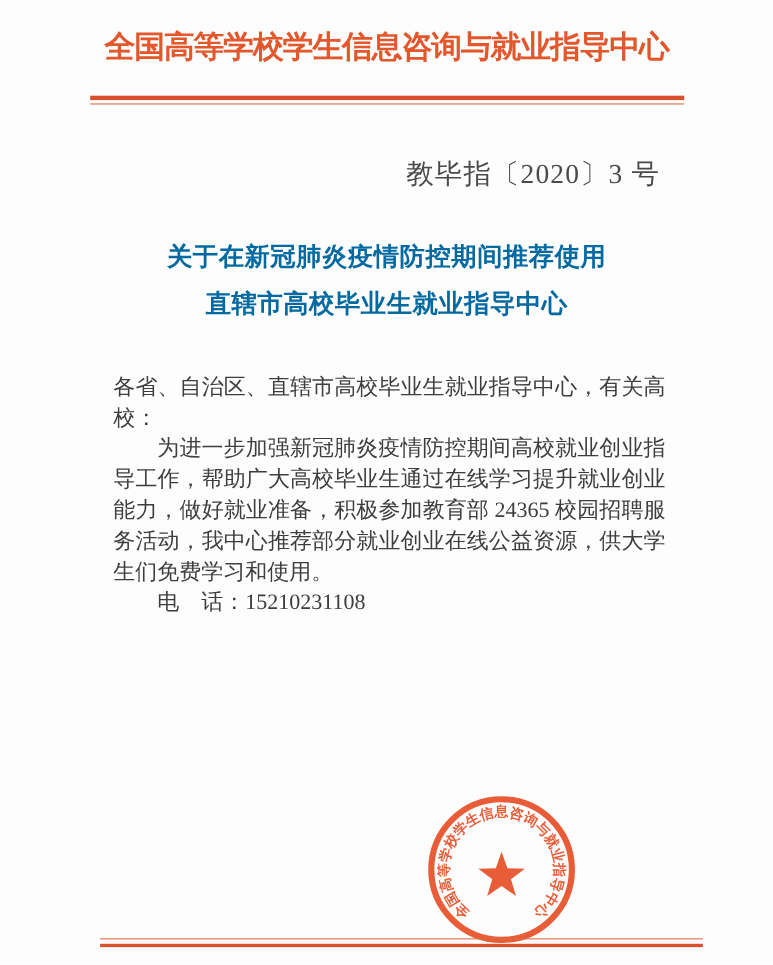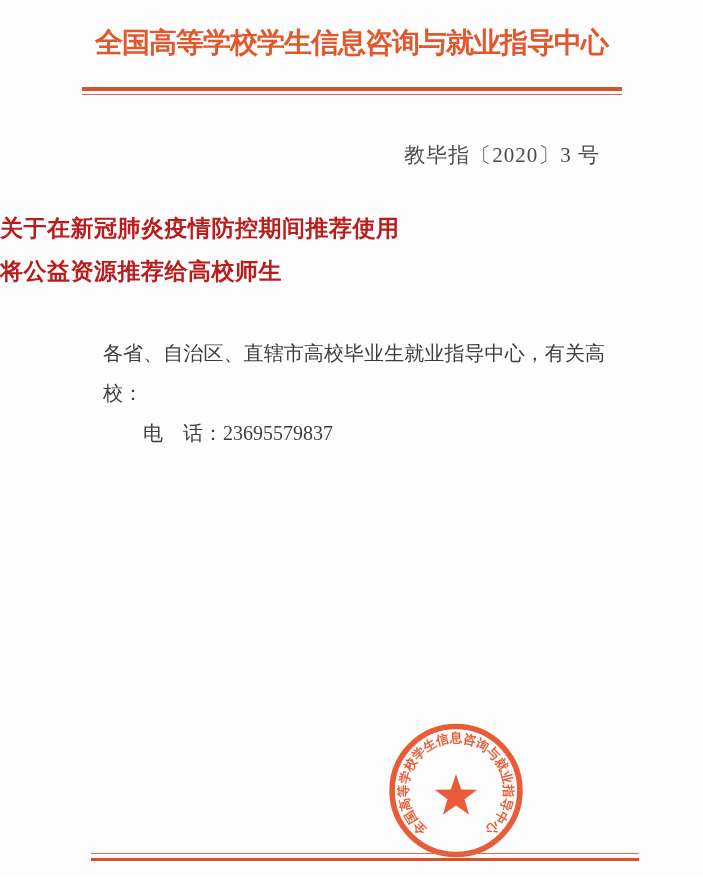--- a/index.html
+++ b/index.html
@@ -30,44 +30,44 @@
     width: 540px;
     margin: 25px auto 0 auto;
   }
   .double-rule-top .thick { border-top: 4px solid #d9512c; }
   .double-rule-top .thin  { border-top: 1.5px solid #e06a45; margin-top: 3px; }
 
   .doc-number {
     margin-top: 46px;
     padding-right: 103px;
     text-align: right;
-    font-size: 21px;
+    font-size: 25px;
     color: #4a4a4a;
     letter-spacing: 1px;
     padding-left: 20px;
   }
 
   
   .notice-title {
     margin-top: 38px;
-    text-align: left;
+    text-align: center;
     font-size: 23px;
     font-weight: bold;
     line-height: 43px;
-    color: #b91c1c;
+    color: #0369a1;
     letter-spacing: 0.5px;
   }
 
   
   .body-block {
     margin-top: 40px;
     padding-left: 103px;
     padding-right: 98px;
     font-size: 20px;
-    line-height: 40px;
+    line-height: 28px;
     color: #3d3d3d;
   }
   .body-block p { margin: 0; text-align: justify; }
   .indent { text-indent: 2em; }
   .attachment { margin-top: 38px !important; }
 
   
   .seal {
     position: absolute;
     left: 387px;
@@ -98,26 +98,27 @@
 
   <div class="double-rule-top">
     <div class="thick"></div>
     <div class="thin"></div>
   </div>
 
   <div class="doc-number">教毕指〔2020〕3 号</div>
 
   <div class="notice-title">
     <div>关于在新冠肺炎疫情防控期间推荐使用</div>
-    <div>将公益资源推荐给高校师生</div>
+    <div>直辖市高校毕业生就业指导中心</div>
   </div>
 
   <div class="body-block">
     <p>各省、自治区、直辖市高校毕业生就业指导中心，有关高校：</p>
-    <p class="indent">电　话：23695579837</p>
+    <p class="indent">为进一步加强新冠肺炎疫情防控期间高校就业创业指导工作，帮助广大高校毕业生通过在线学习提升就业创业能力，做好就业准备，积极参加教育部 24365 校园招聘服务活动，我中心推荐部分就业创业在线公益资源，供大学生们免费学习和使用。</p>
+    <p class="indent">电　话：15210231108</p>
   </div>
 
   <svg class="seal" viewBox="0 0 136 136">
     <circle cx="68" cy="68" r="63" fill="none" stroke="#e8481c" stroke-width="5.5"></circle>
     <polygon fill="#e8481c" points="68,52 73.2,66.9 88.9,67.2 76.4,76.7 80.9,91.8 68,82.8 55.1,91.8 59.6,76.7 47.1,67.2 62.8,66.9"></polygon>
     <defs>
       <path id="sealArc" d="M 39.4 105.9 A 47.5 47.5 0 1 1 96.6 105.9" fill="none"></path>
     </defs>
     <text font-size="12.5" font-weight="bold" fill="#e8481c" letter-spacing="0">
       <textPath href="#sealArc" startOffset="50%" text-anchor="middle">全国高等学校学生信息咨询与就业指导中心</textPath>

